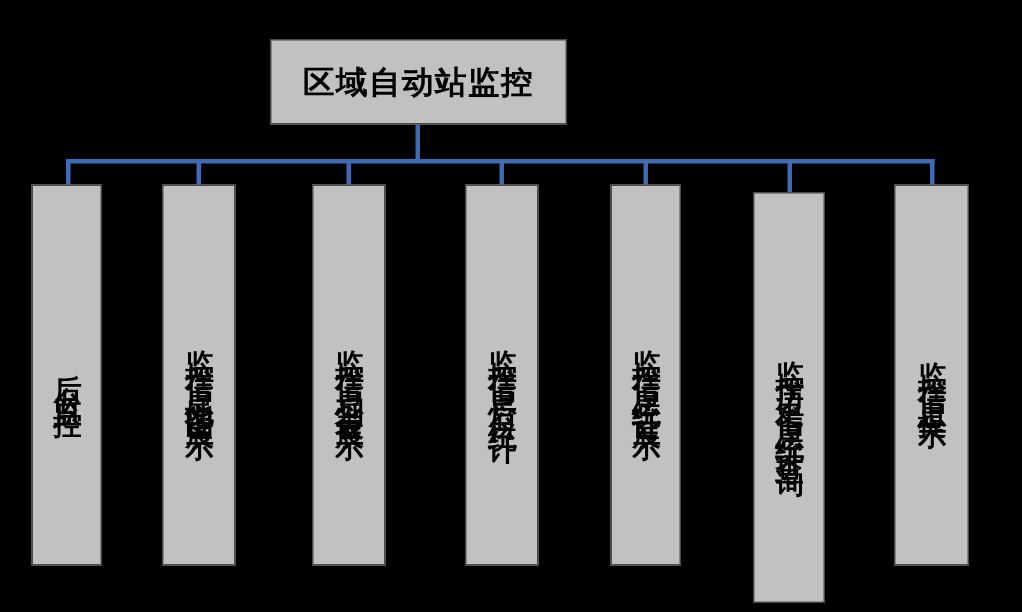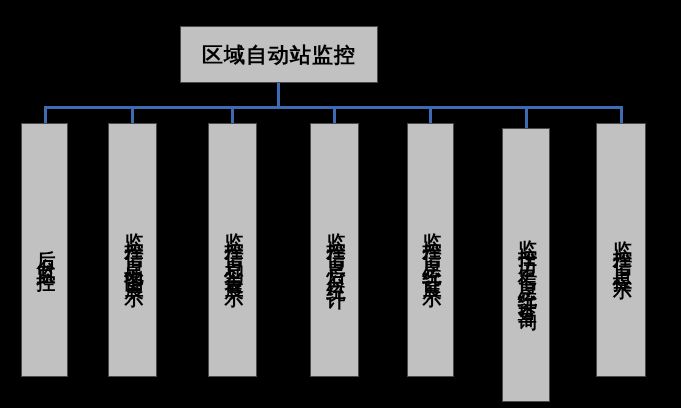--- a/index.html
+++ b/index.html
@@ -8,21 +8,21 @@
     --node-border:#4a4a4a;
     --connector:#3d6cb5;
     --text:#000000;
   }
   html,body{margin:0;padding:0;background:#000;}
   .stage{
     position:relative;
     width:681px;height:408px;
     background:var(--background);
     overflow:hidden;
-    font-family:Liberation Mono, monospace;
+    font-family:Liberation Sans, sans-serif;
     border-radius:14px;
   }
   .node{
     position:absolute;
     background:var(--node-fill);
     border:1px solid var(--node-border);
     box-sizing:border-box;
     color:var(--text);
     display:flex;
     align-items:center;

